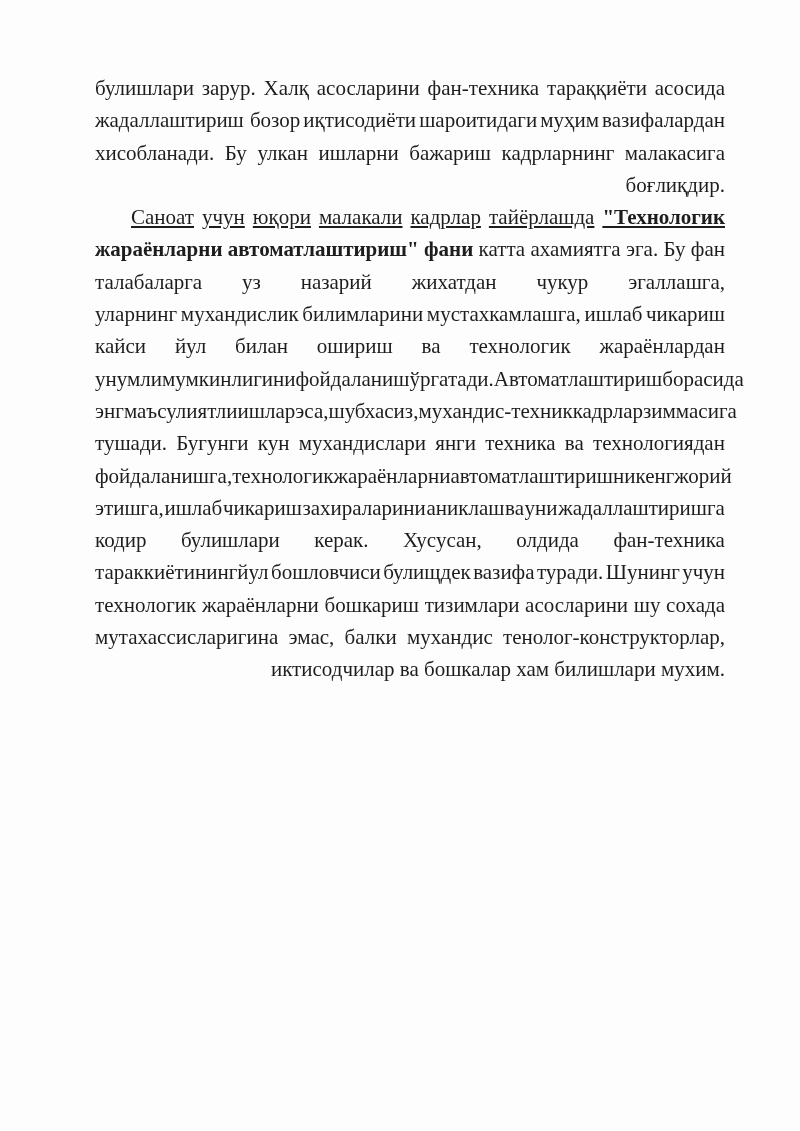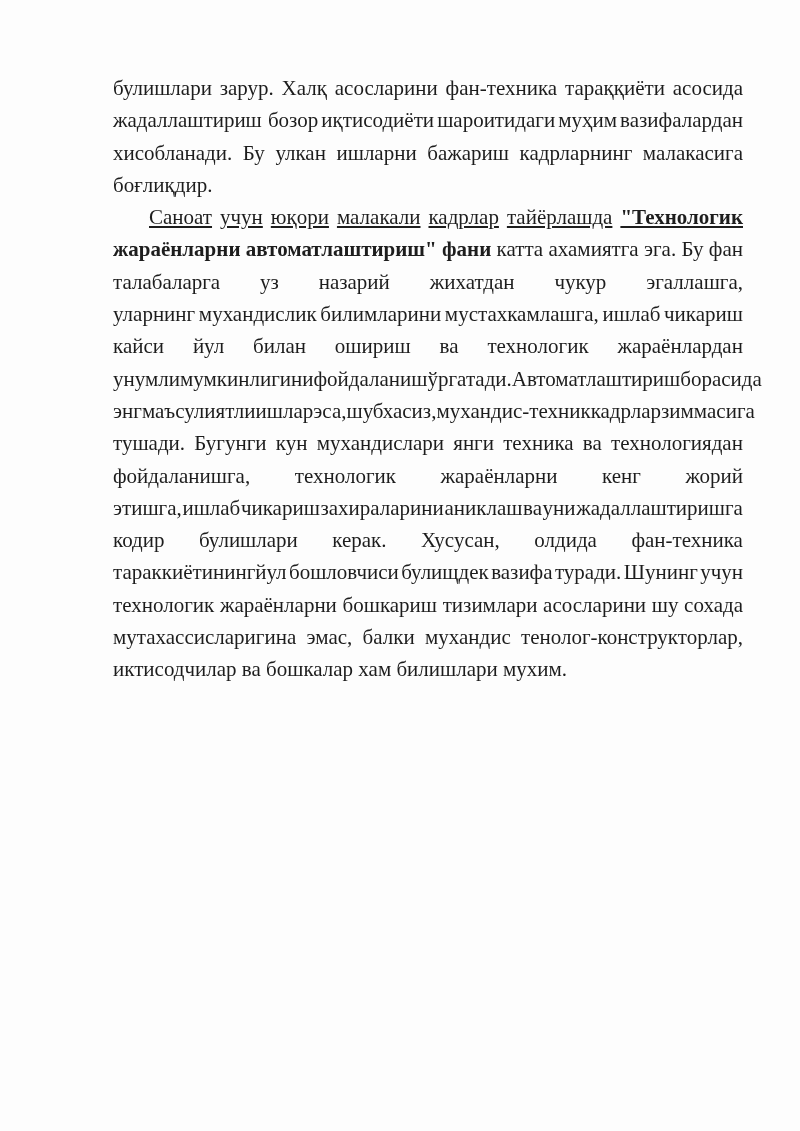--- a/index.html
+++ b/index.html
@@ -14,37 +14,37 @@
     color:var(--ink);
     overflow:hidden;
   }
   .page{
     position:relative;
     width:800px;height:1131px;
     background:var(--page-bg);
   }
   .textblock{
     position:absolute;
-    left:113px;top:72px;
+    left:95px;top:72px;
     width:630px;
     font-size:21px;
   }
   .line{
     height:32.3px;
     line-height:32.3px;
     white-space:nowrap;
   }
   .line.just{
     display:flex;
     flex-wrap:nowrap;
     justify-content:space-between;
     align-items:baseline;
   }
   .line.plain{
-    text-align:left;
+    text-align:right;
   }
   .line.indent{
     padding-left:36px;
     text-decoration:underline;
   }
   .w{display:inline-block;}
   .b{font-weight:bold;}
 </style>
 </head>
 <body>
@@ -148,20 +148,21 @@
         <span class="w">мухандислари</span>
         <span class="w">янги</span>
         <span class="w">техника</span>
         <span class="w">ва</span>
         <span class="w">технологиядан</span>
       </div>
       <div class="line just">
         <span class="w">фойдаланишга,</span>
         <span class="w">технологик</span>
         <span class="w">жараёнларни</span>
+        <span class="w">автоматлаштиришни</span>
         <span class="w">кенг</span>
         <span class="w">жорий</span>
       </div>
       <div class="line just">
         <span class="w">этишга,</span>
         <span class="w">ишлаб</span>
         <span class="w">чикариш</span>
         <span class="w">захираларини</span>
         <span class="w">аниклаш</span>
         <span class="w">ва</span>

